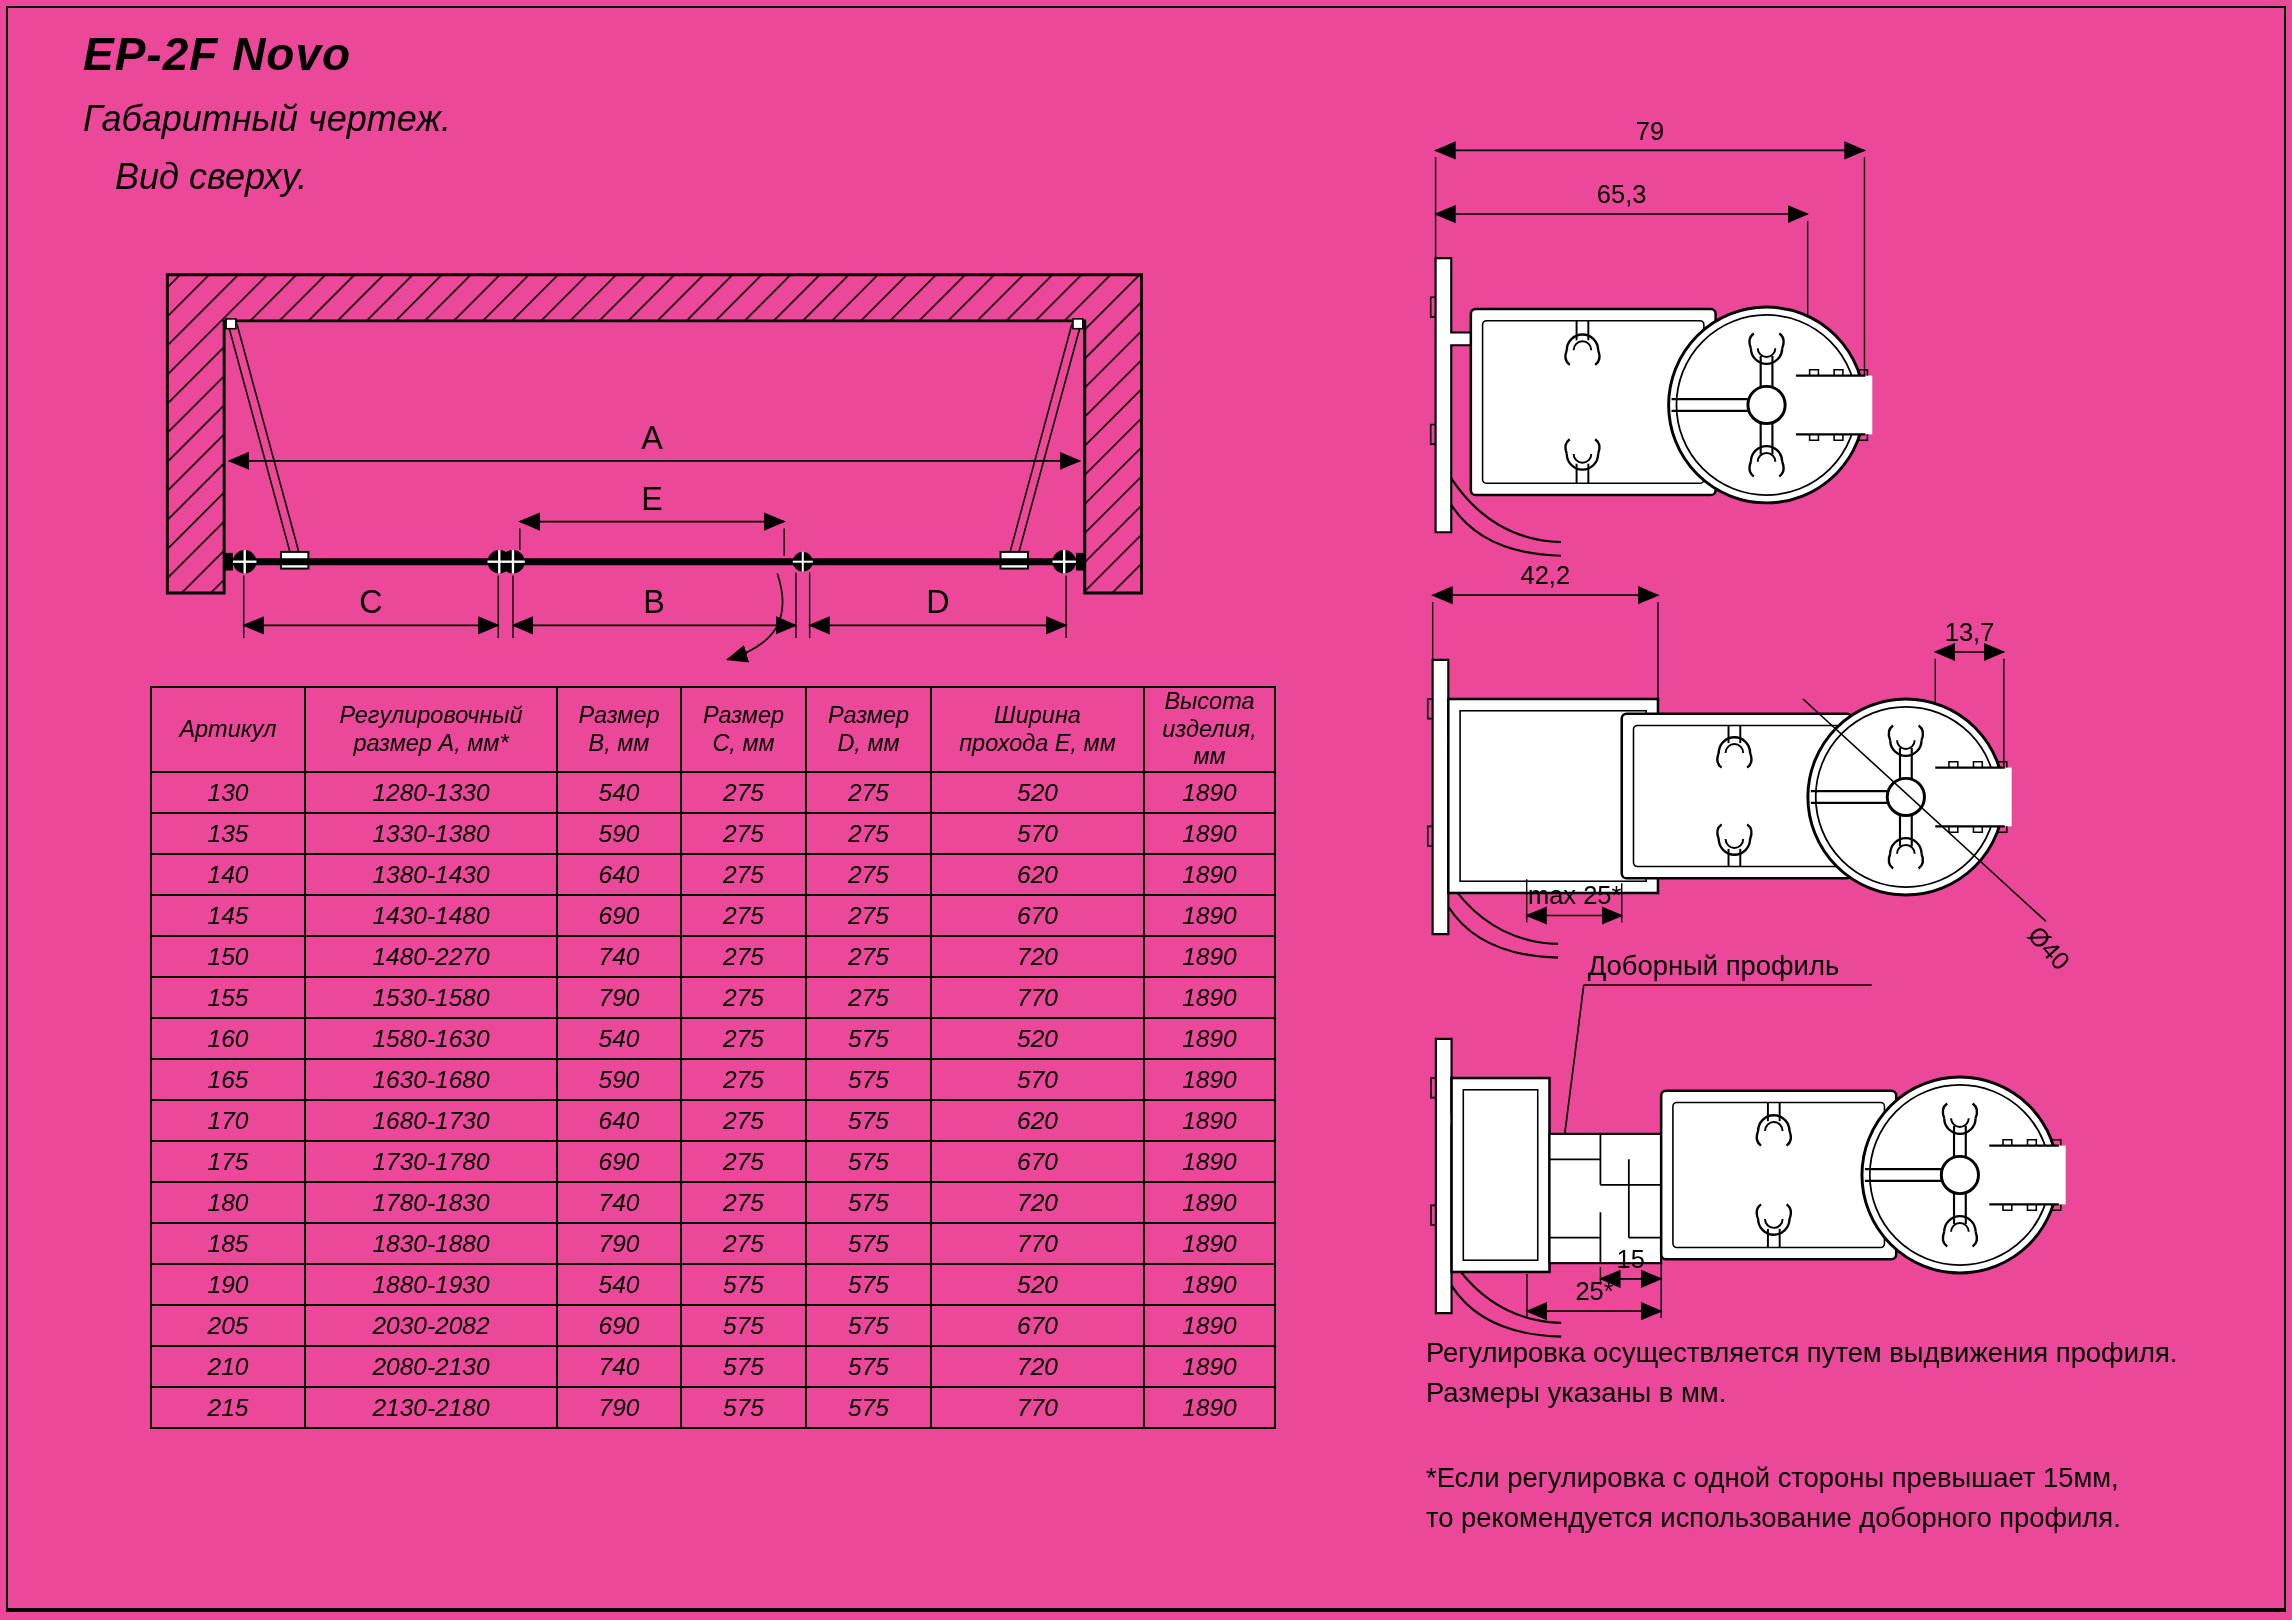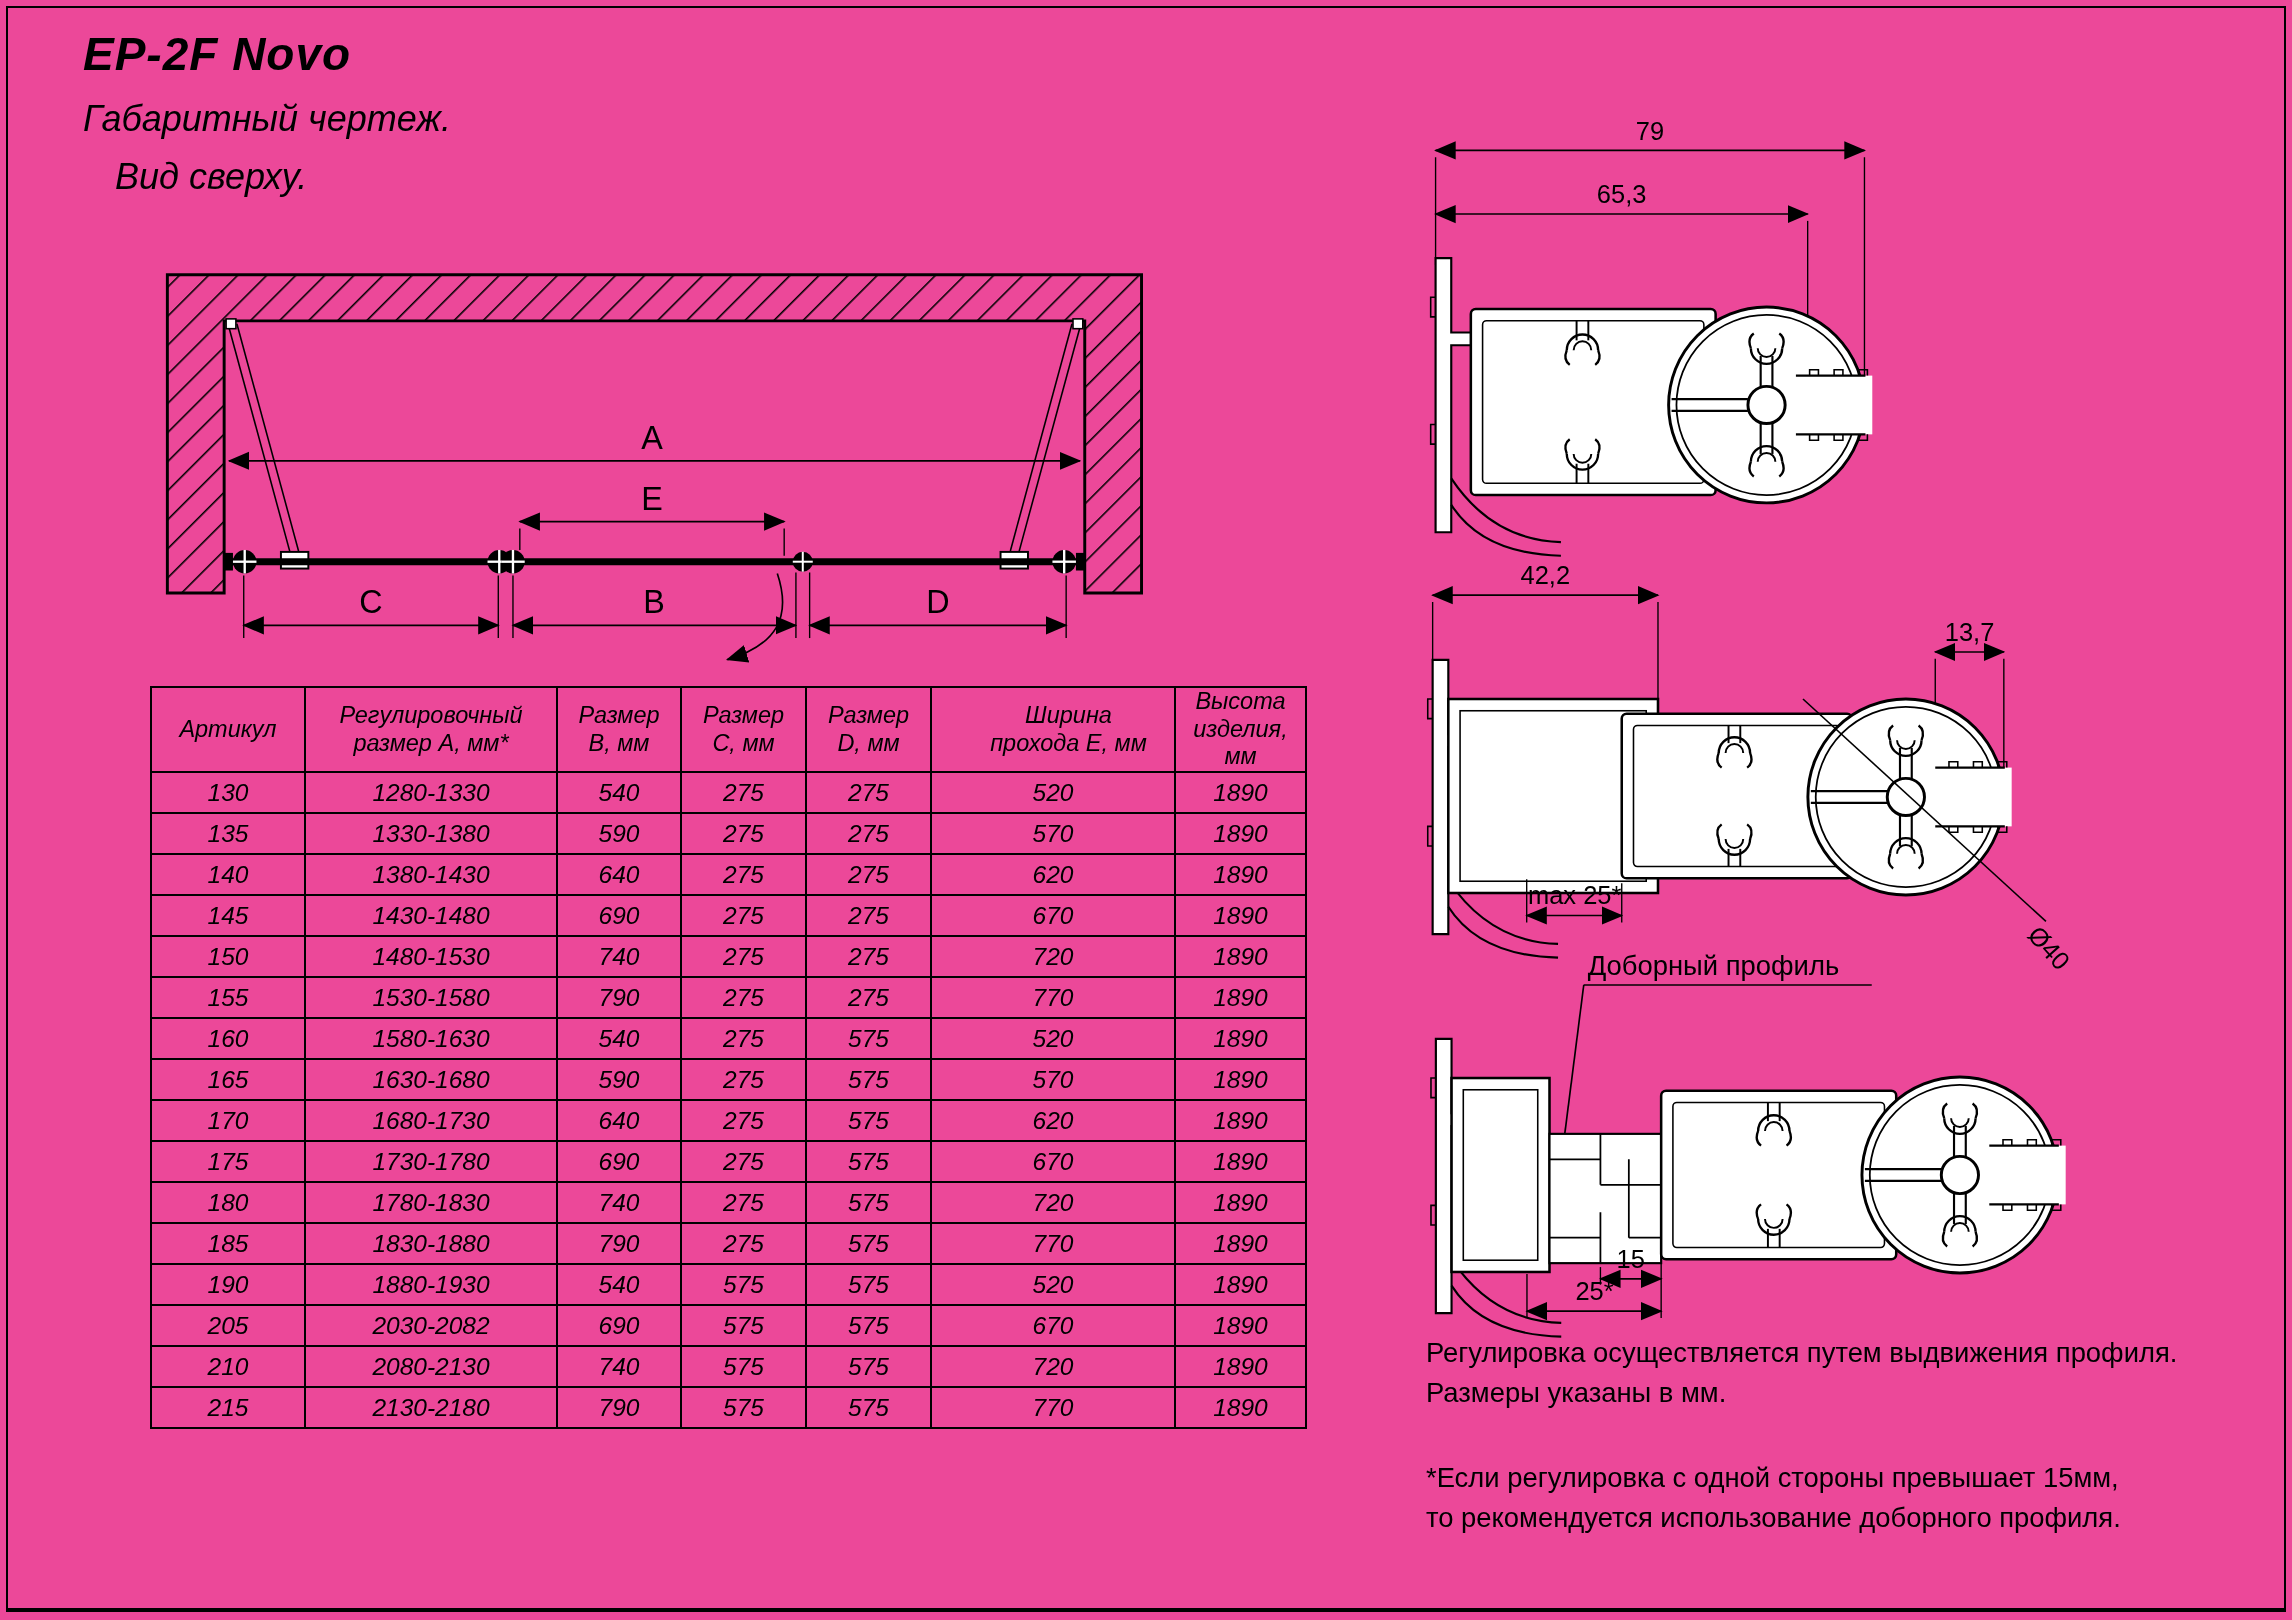--- a/index.html
+++ b/index.html
@@ -142,21 +142,21 @@
         <tr id="spec-head">
           <th style="width: 152px;">Артикул</th>
           <th style="width: 250px; margin-left: 40px;">Регулировочный
 размер А, мм*</th>
           <th style="width: 122px;">Размер
 В, мм</th>
           <th style="width: 123px;">Размер
 С, мм</th>
           <th style="width: 123px;">Размер
 D, мм</th>
-          <th style="width: 211px; padding-left: 31px;">Ширина
+          <th style="width: 211px;">Ширина
 прохода Е, мм</th>
           <th style="width: 129px;">Высота
 изделия,
 мм</th>
         </tr>
       </thead>
     <tbody id="spec-body">
         <tr>
           <td>130</td>
           <td>1280-1330</td>
@@ -188,21 +188,21 @@
           <td>145</td>
           <td>1430-1480</td>
           <td>690</td>
           <td>275</td>
           <td>275</td>
           <td>670</td>
           <td>1890</td>
         </tr>
         <tr>
           <td>150</td>
-          <td>1480-1530</td>
+          <td>1480-2270</td>
           <td>740</td>
           <td>275</td>
           <td>275</td>
           <td>720</td>
           <td>1890</td>
         </tr>
         <tr>
           <td>155</td>
           <td>1530-1580</td>
           <td>790</td>

